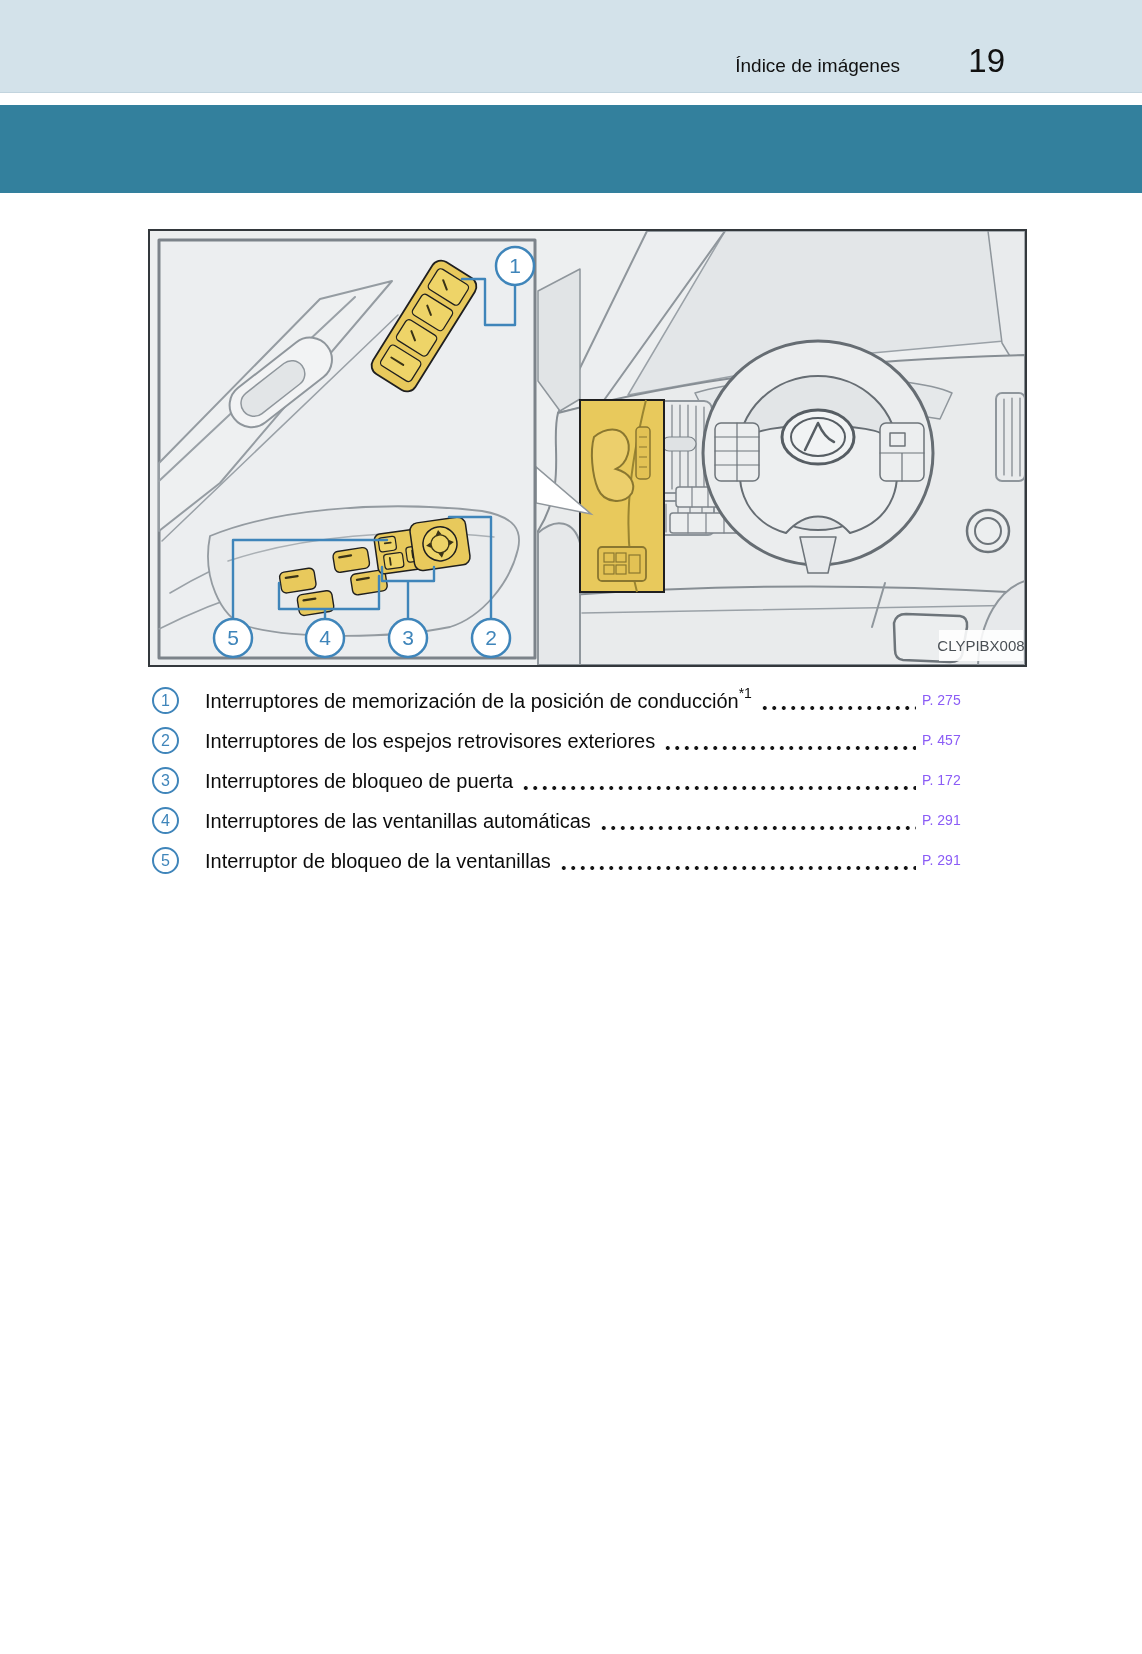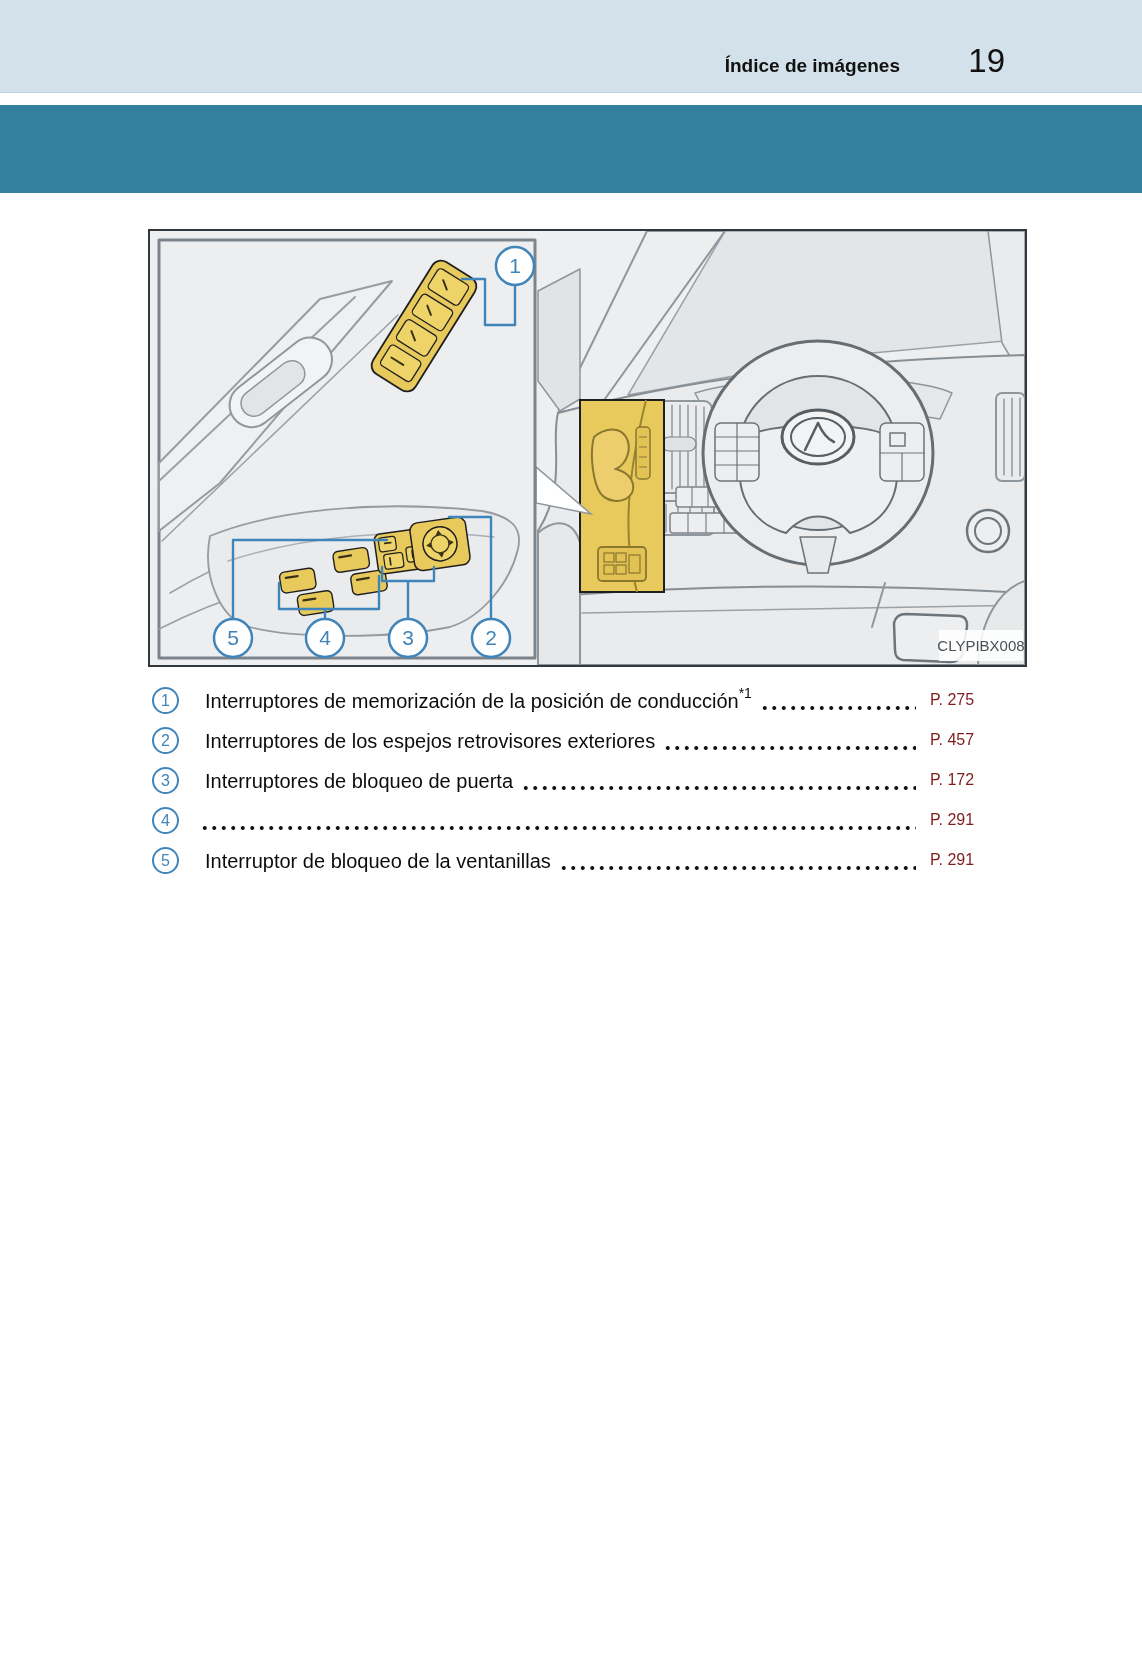--- a/index.html
+++ b/index.html
@@ -2,41 +2,41 @@
 <html style="--header-bar: #d3e2ea; --teal-bar: #33809d; --callout-blue: #3f85ba; --highlight-yellow: #e8c95c;"><head>
 <meta charset="utf-8">
 <style>
   html,body{margin:0;padding:0;background:#ffffff;}
   body{font-family:"Liberation Sans", sans-serif; color:#0c0c0c;}
   .page{position:relative;width:1142px;height:1654px;background:#fff;overflow:hidden;}
 
   
   .header-bar{position:absolute;left:0;top:0;width:1142px;height:92px;
     background:var(--header-bar,#d3e2ea);border-bottom:1px solid #c2d4de;}
-  .header-title{position:absolute;right:242px;bottom:15px;font-size:19px;font-weight:bold;color:#111;}
+  .header-title{position:absolute;right:242px;bottom:15px;font-size:19px;font-weight:normal;color:#111;}
   .header-pageno{position:absolute;right:137px;bottom:12px;font-size:33px;font-weight:normal;color:#111;}
   .teal-band{position:absolute;left:0;top:105px;width:1142px;height:88px;background:var(--teal-bar,#33809d);}
 
   
   .figure{position:absolute;left:148px;top:229px;width:879px;height:438px;
     box-sizing:border-box;border:2px solid #33383c;background:#edeff0;}
   .figure svg{display:block;width:100%;height:100%;}
 
   
   .legend{position:absolute;left:148px;top:680px;width:834px;}
   .legend .row{display:flex;align-items:center;height:40px;padding-left:4px;box-sizing:border-box;}
   .badge{flex:0 0 auto;width:27px;height:27px;border:2px solid var(--callout-blue,#3f85ba);
     border-radius:50%;box-sizing:border-box;color:var(--callout-blue,#3f85ba);
     font-size:16px;line-height:23px;text-align:center;margin-right:13px;background:#fff;}
   .lbl{flex:0 0 auto;font-size:20px;color:#0c0c0c;white-space:nowrap;margin-left:13px;}
   .lbl sup{font-size:14px;position:relative;top:-2px;letter-spacing:0;}
   .leader{flex:1 1 auto;align-self:flex-end;height:10px;margin:0 6px 7px 8px;
     background-image:radial-gradient(circle, #141414 1.7px, transparent 2.2px);
     background-size:9.5px 10px;background-repeat:repeat-x;background-position:left bottom;}
-  .pageref{flex:0 0 auto;font-size:16px;color:#7f1d1d;text-align:center;min-width:60px;}
+  .pageref{flex:0 0 auto;font-size:14px;color:#8b5cf6;text-align:left;min-width:60px;}
 
   
   .footnotes{position:absolute;left:148px;right:114px;top:1458px;text-align:right;}
   .footnote{font-size:20px;line-height:30px;color:#0c0c0c;}
   .footnote + .footnote{margin-top:14px;}
   .footnote sup{font-size:15px;position:relative;top:-6px;margin-right:1px;}
 </style>
 </head>
 <body>
 
@@ -227,20 +227,21 @@
       <span class="pageref">P. 457</span>
     </div>
     <div class="row">
       <span class="badge">3</span>
       <span class="lbl"><span>Interruptores de bloqueo de puerta</span><sup></sup></span>
       <span class="leader"></span>
       <span class="pageref">P. 172</span>
     </div>
     <div class="row">
       <span class="badge">4</span>
+      <span class="lbl"><span>Interruptores de las ventanillas automáticas</span><sup></sup></span>
       <span class="leader"></span>
       <span class="pageref">P. 291</span>
     </div>
     <div class="row">
       <span class="badge">5</span>
       <span class="lbl"><span>Interruptor de bloqueo de la ventanillas</span><sup></sup></span>
       <span class="leader"></span>
       <span class="pageref">P. 291</span>
     </div>
   </div>

